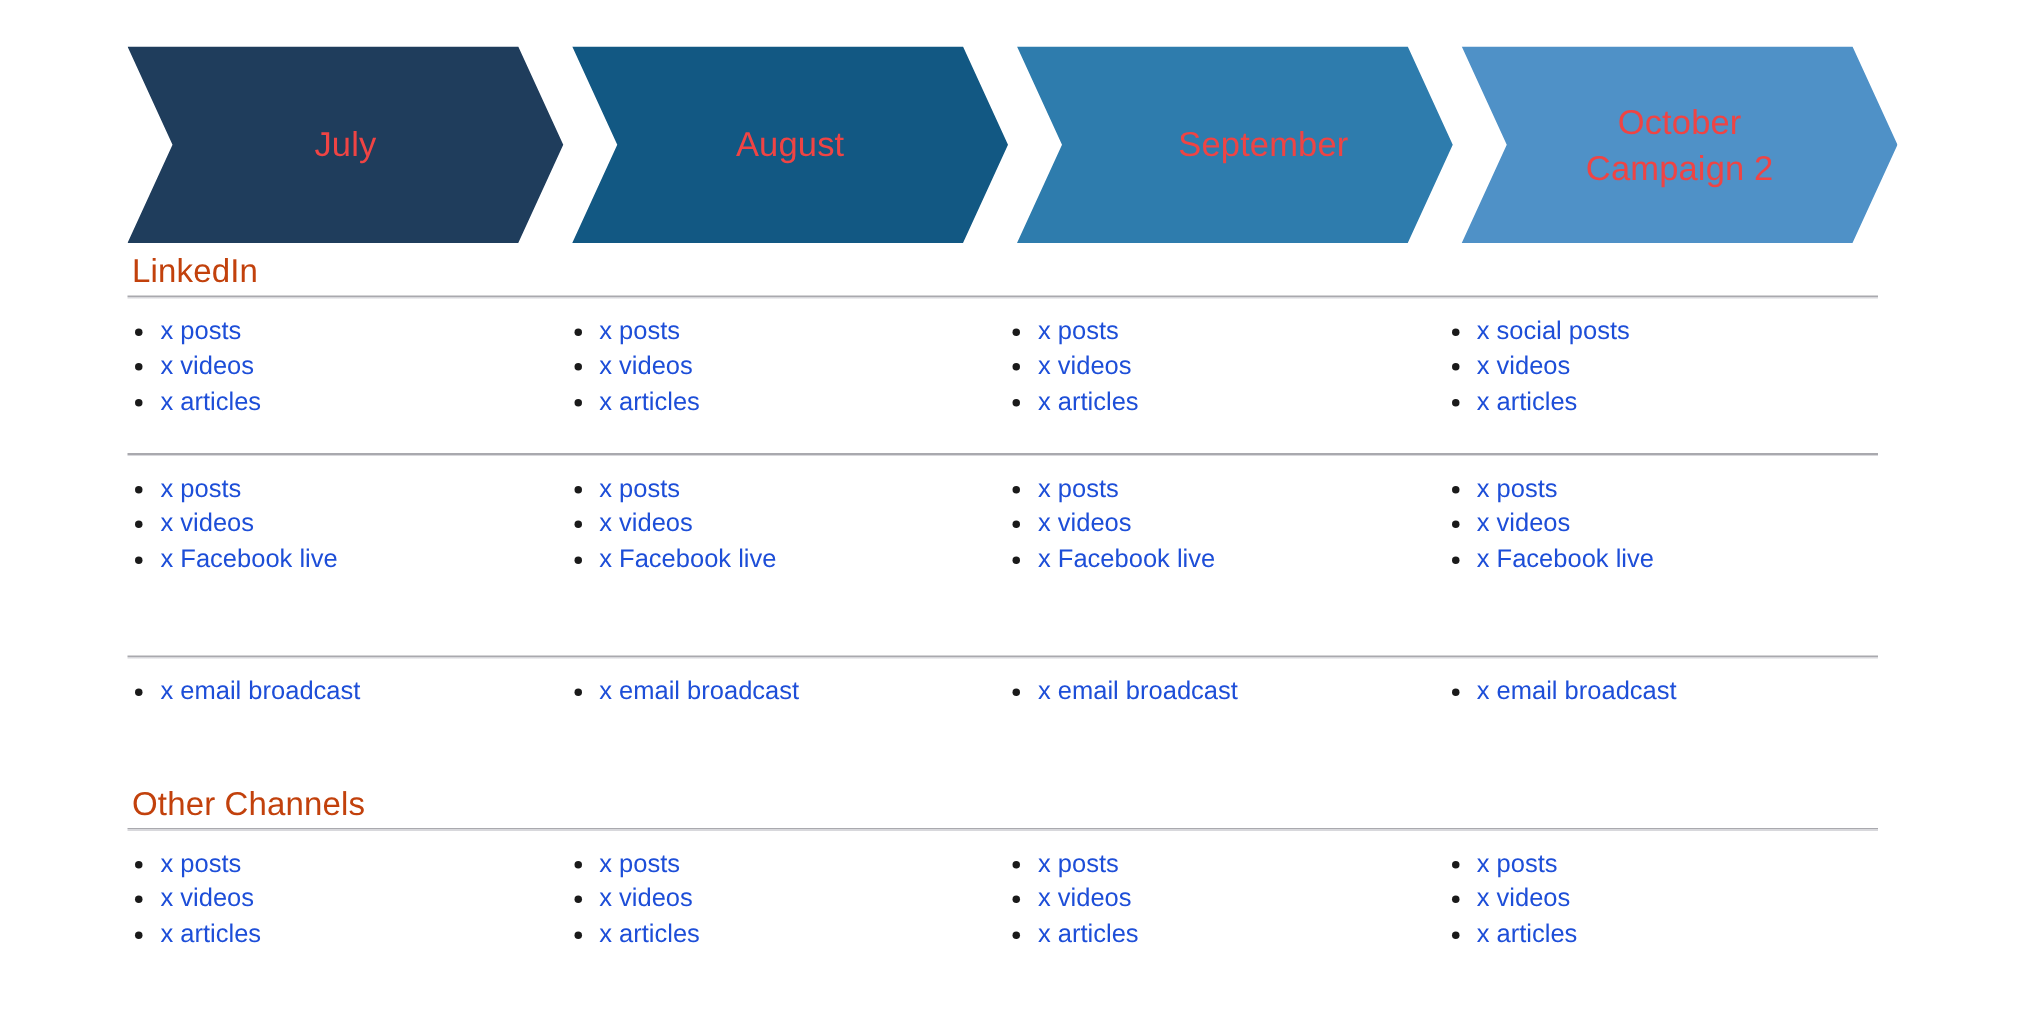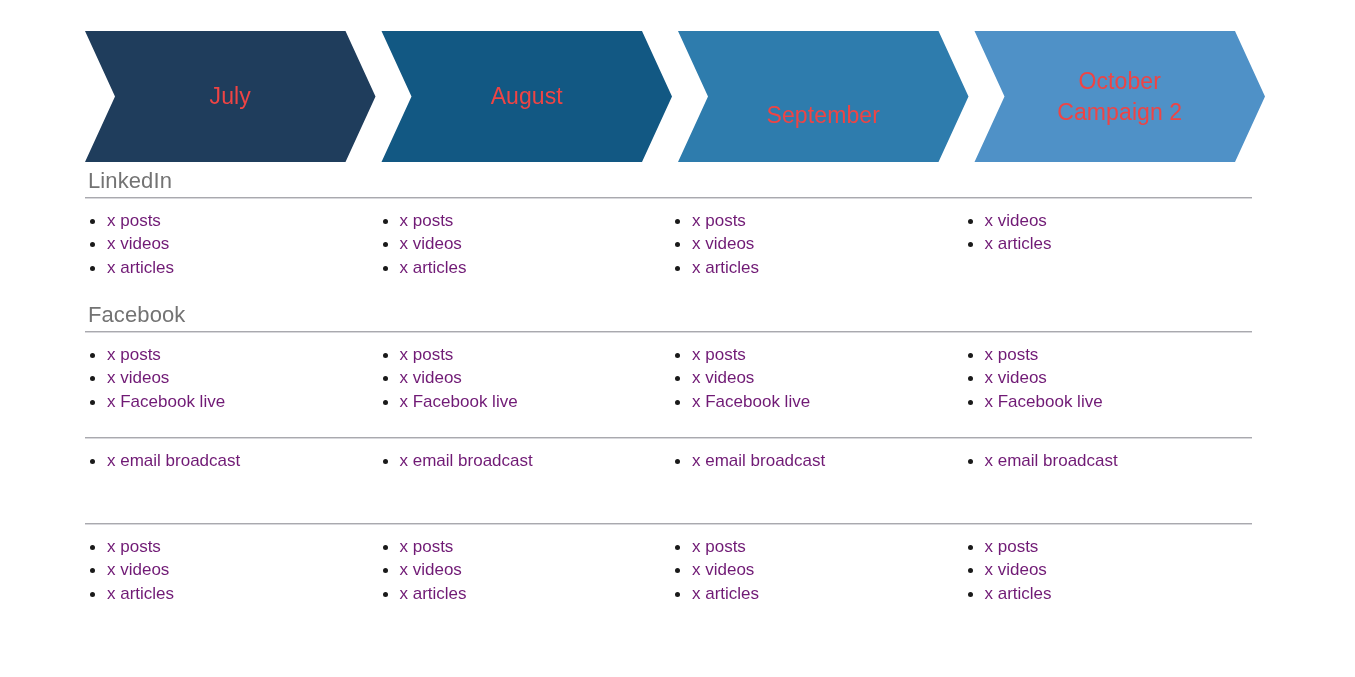--- a/index.html
+++ b/index.html
@@ -38,21 +38,21 @@
     letter-spacing: 0.1px;
     pointer-events: none;
     text-align: center;
   }
 
   
   .section { position: absolute; left: 85px; width: 1167px; }
   .section-title {
     font-size: 22px;
     line-height: 26px;
-    color: #737373;
+    color: #c2410c;
     font-weight: 400;
     letter-spacing: 0.1px;
     margin: 0;
     padding: 0 0 3px 3px;
   }
   .section-rule {
     width: 1167px;
     height: 2px;
     background: linear-gradient(to bottom, #a9a9ae 0%, #a9a9ae 50%, #d8d8dc 50%, #d8d8dc 100%);
   }
@@ -68,21 +68,21 @@
   }
   .col ul {
     list-style: none;
     margin: 0;
     padding: 0;
   }
   .col li {
     position: relative;
     font-size: 17px;
     line-height: 23.3px;
-    color: #701a75;
+    color: #1d4ed8;
     padding-left: 22px;
     white-space: nowrap;
   }
   .col li::before {
     content: "";
     position: absolute;
     left: 5px;
     top: 10px;
     width: 5px; height: 5px;
     border-radius: 50%;
@@ -101,21 +101,21 @@
         <polygon points="593.00,0.00 853.50,0.00 883.50,65.50 853.50,131.00 593.00,131.00 623.00,65.50" fill="#2e7cad"></polygon>
         <polygon points="889.50,0.00 1150.00,0.00 1180.00,65.50 1150.00,131.00 889.50,131.00 919.50,65.50" fill="#4f91c7"></polygon>
       </svg>
     <div id="chevron-labels">
         <div class="chev-label" style="left: 0px; width: 290.5px;">
           <div>July</div>
         </div>
         <div class="chev-label" style="left: 296.5px; width: 290.5px; justify-content: center;">
           <div>August</div>
         </div>
-        <div class="chev-label" style="left: 593px; width: 290.5px; margin-top: 19px;">
+        <div class="chev-label" style="left: 612px; width: 290.5px;">
           <div>September</div>
         </div>
         <div class="chev-label" style="left: 889.5px; width: 290.5px;">
           <div>October</div>
           <div>Campaign 2</div>
         </div>
       </div>
   </div>
 
   <div id="sections-root">
@@ -139,28 +139,28 @@
           </div>
           <div class="col" style="left: 585px;">
             <ul>
               <li>x posts</li>
               <li>x videos</li>
               <li>x articles</li>
             </ul>
           </div>
           <div class="col" style="left: 877.5px;">
             <ul>
+              <li>x social posts</li>
               <li>x videos</li>
               <li>x articles</li>
             </ul>
           </div>
         </div>
       </div>
       <div class="section" style="top: 302px;">
-        <div class="section-title">Facebook</div>
         <div class="section-rule"></div>
         <div class="cols">
           <div class="col" style="left: 0px;">
             <ul>
               <li>x posts</li>
               <li>x videos</li>
               <li>x Facebook live</li>
             </ul>
           </div>
           <div class="col" style="left: 292.5px;">
@@ -205,20 +205,21 @@
             </ul>
           </div>
           <div class="col" style="left: 877.5px;">
             <ul>
               <li>x email broadcast</li>
             </ul>
           </div>
         </div>
       </div>
       <div class="section" style="top: 523px;">
+        <div class="section-title">Other Channels</div>
         <div class="section-rule"></div>
         <div class="cols">
           <div class="col" style="left: 0px;">
             <ul>
               <li>x posts</li>
               <li>x videos</li>
               <li>x articles</li>
             </ul>
           </div>
           <div class="col" style="left: 292.5px;">

